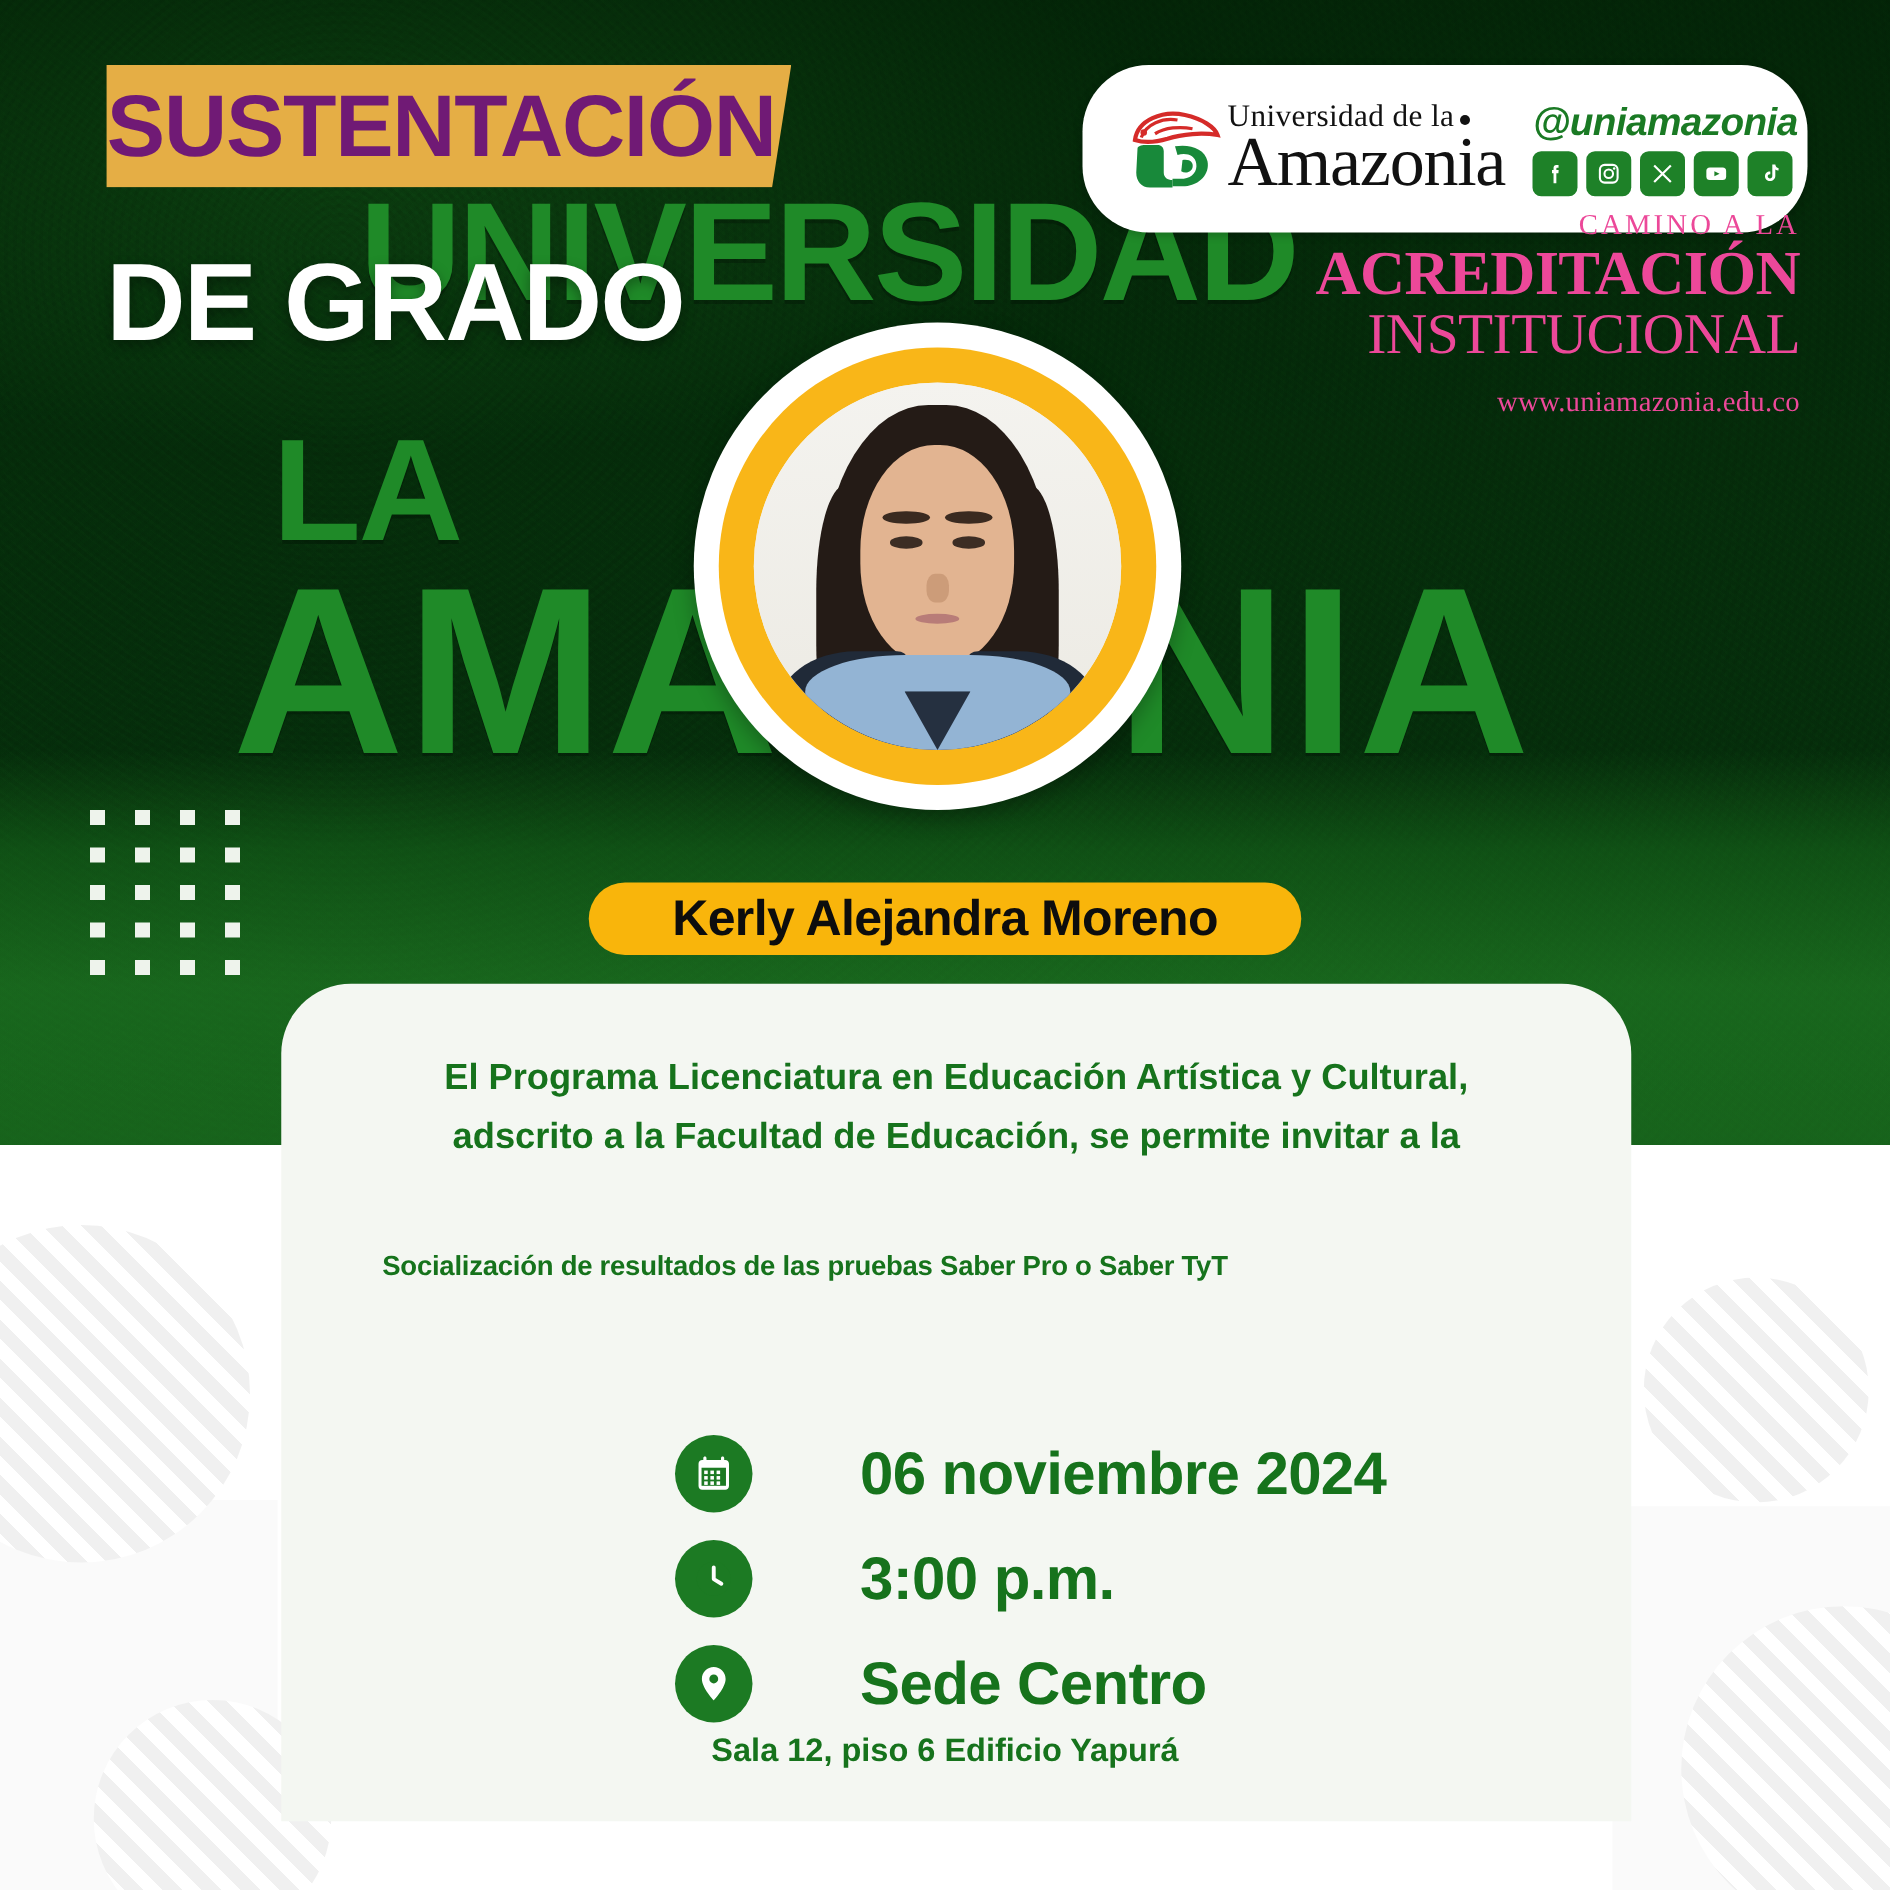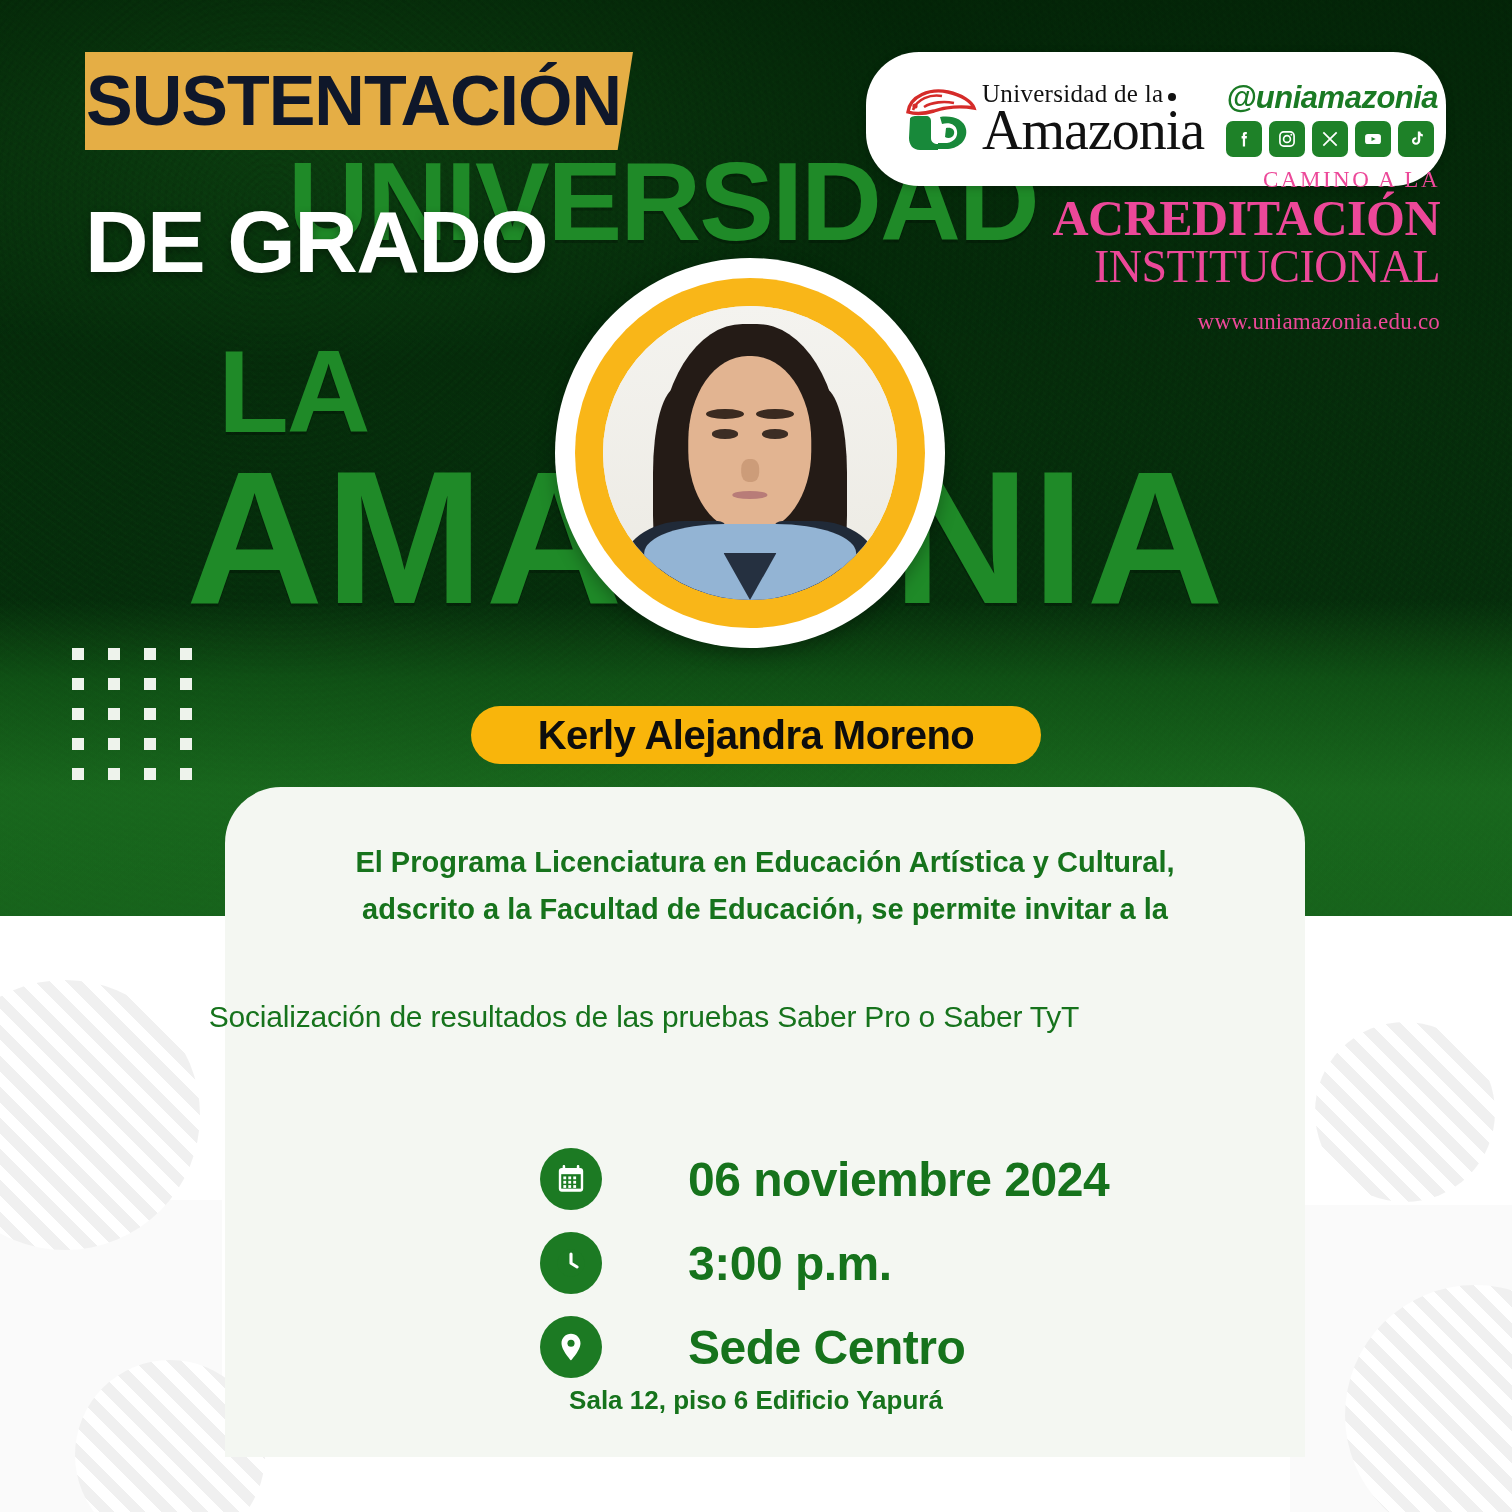--- a/index.html
+++ b/index.html
@@ -38,22 +38,22 @@
     font-family:"Liberation Sans",sans-serif;text-transform:uppercase;
     text-shadow:0 3px 0 rgba(0,0,0,.22);line-height:.9;white-space:nowrap;}
   .bw-universidad{left:288px;top:152px;font-size:112px;}
   .bw-de{left:340px;top:262px;font-size:104px;}
   .bw-la{left:218px;top:340px;font-size:116px;}
   .bw-amazonia{left:186px;top:452px;font-size:190px;letter-spacing:2px;}
 
   
   .title-band{position:absolute;left:85px;top:52px;width:548px;height:98px;background:#e5ae45;
      clip-path:polygon(0 0,100% 0,97.2% 100%,0 100%);}
-  .title-band span{display:block;color:#0f172a;font-size:70px;font-weight:900;
-     letter-spacing:-1px;line-height:98px;text-align:right;padding-right:12px;
+  .title-band span{display:block;color:#701a75;font-size:70px;font-weight:900;
+     letter-spacing:-1px;line-height:98px;text-align:center;padding-right:12px;
      font-family:"Liberation Sans",sans-serif;}
   .title-2{position:absolute;left:85px;top:162px;color:#ffffff;font-size:88px;font-weight:900;
      letter-spacing:-1.5px;line-height:1;font-family:"Liberation Sans",sans-serif;
      text-shadow:0 4px 10px rgba(0,0,0,.35);margin-top:36px;}
 
   
   .logo-pill{position:absolute;left:866px;top:52px;width:580px;height:134px;background:#fff;
      border-radius:53px;display:flex;align-items:center;box-shadow:0 2px 8px rgba(0,0,0,.22);}
   .ua-mark{width:78px;height:66px;margin-left:34px;position:relative;flex:none;}
   .uni-name{margin-left:4px;line-height:1;}
@@ -133,21 +133,21 @@
   .deco-a{left:-70px;top:980px;width:270px;height:270px;}
   .deco-b{left:75px;top:1360px;width:190px;height:190px;}
   .deco-c{left:1315px;top:1022px;width:180px;height:180px;}
   .deco-d{left:1345px;top:1285px;width:260px;height:260px;}
   .deco-strip{position:absolute;background:#fafafa;}
   .ds-1{left:0;top:1200px;width:222px;height:318px;}
   .ds-2{left:1290px;top:1205px;width:222px;height:310px;}
 
   
   .event-title{position:absolute;left:0;top:1000px;width:1288px;text-align:center;
-     color:#16731c;font-size:30px;font-weight:400;letter-spacing:-.2px;
+     color:#16731c;font-size:22px;font-weight:700;letter-spacing:-.2px;
      font-family:"Liberation Sans",sans-serif;}
 
   .details{position:absolute;left:540px;top:1148px;width:760px;}
   .drow{display:flex;align-items:center;margin-bottom:22px;gap:48px;}
   .dicon{width:62px;height:62px;border-radius:50%;background:#1c7a23;flex:none;
      display:flex;align-items:center;justify-content:center;}
   .dicon svg{display:block;}
   .dtext{margin-left:38px;color:#16731c;font-weight:700;
      font-family:"Liberation Sans",sans-serif;}
   .dtext.big{font-size:48px;letter-spacing:-.5px;}

